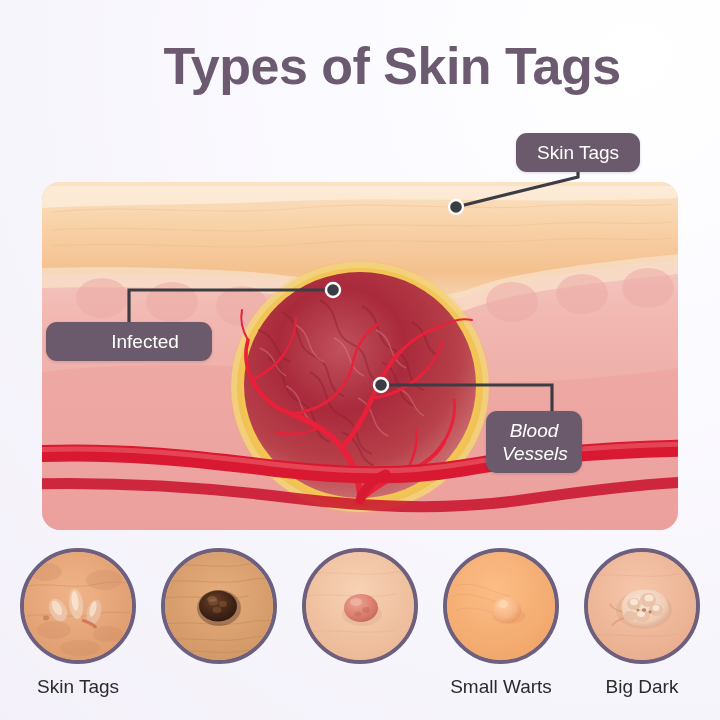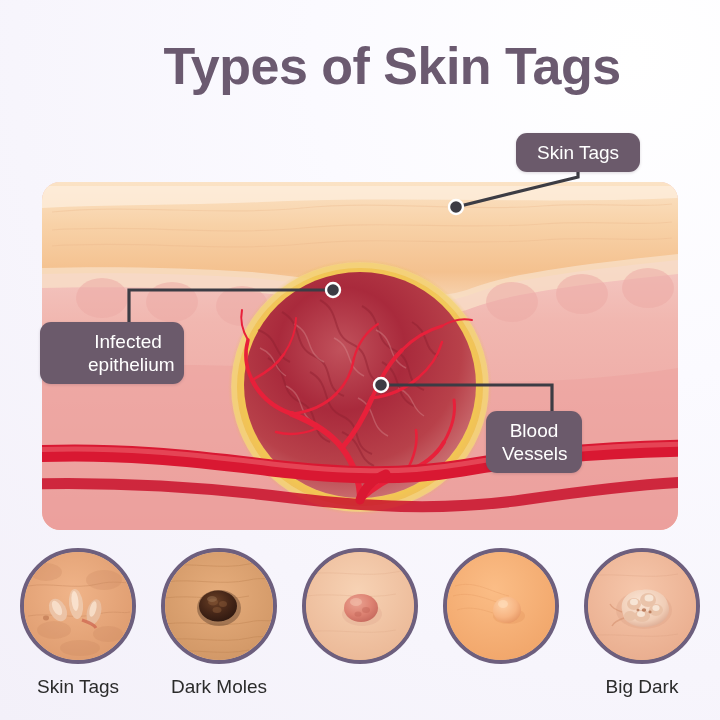--- a/index.html
+++ b/index.html
@@ -41,22 +41,22 @@
     border-radius:11px;
     text-align:center;
     font-size:19px;
     line-height:1.22;
     padding:8px 16px;
     box-sizing:border-box;
     z-index:6;
     box-shadow:0 1px 3px rgba(60,40,60,.18);
   }
   #badge-skin-tags{left:516px;top:133px;width:124px;}
-  #badge-epithelium{left:40px;top:322px;width:144px;padding-left:48px;}
-  #badge-vessels{left:486px;top:411px;width:96px;}
+  #badge-epithelium{left:46px;top:322px;width:166px;padding-left:48px;}
+  #badge-vessels{left:486px;top:411px;width:96px;font-style:italic;}
 
   
   .leaders{position:absolute;left:0;top:0;width:720px;height:720px;z-index:5;pointer-events:none;}
 
   
   .thumbs{
     position:absolute;left:0;top:548px;width:720px;height:160px;
     display:flex;justify-content:space-between;
     padding:0 18px;box-sizing:border-box;
   }
@@ -220,21 +220,20 @@
       <circle cx="381" cy="385" r="7"></circle>
     </g>
   </svg>
 
   <div class="badge" id="badge-skin-tags">
     <span>Skin Tags</span>
   </div>
 
   <div class="badge" id="badge-epithelium">
     <div>Infected</div>
-    <div>epithelium</div>
   </div>
 
   <div class="badge" id="badge-vessels">
     <div>Blood</div>
     <div>Vessels</div>
   </div>
 
   <div class="thumbs">
 
     <div class="thumb">
@@ -310,21 +309,20 @@
             <ellipse cx="53" cy="54" rx="19" ry="15.5" fill="url(#m2)"></ellipse>
             <g opacity=".5" fill="#8a5a38">
               <ellipse cx="48" cy="50" rx="5" ry="3.6"></ellipse>
                 <ellipse cx="58" cy="52" rx="4" ry="3"></ellipse>
               <ellipse cx="52" cy="58" rx="4.5" ry="3"></ellipse>
             </g>
             <ellipse cx="47" cy="47" rx="5" ry="3" fill="#a07a58" opacity=".45"></ellipse>
           </g>
         </svg>
       </div>
-      <div class="thumb-label">Dark Moles</div>
     </div>
 
     <div class="thumb">
       <div class="circle">
         <svg viewBox="0 0 108 108" xmlns="http://www.w3.org/2000/svg">
           <defs>
               <clipPath id="c3">
                 <circle cx="54" cy="54" r="54"></circle>
               </clipPath>
             <radialGradient id="s3" cx="48%" cy="36%" r="74%">
@@ -379,20 +377,21 @@
               <path d="M8,34 C28,28 44,40 62,44"></path>
               <path d="M6,44 C26,38 44,50 64,54"></path>
               <path d="M10,58 C28,52 46,62 62,66"></path>
             </g>
             <ellipse cx="62" cy="64" rx="16" ry="8" fill="#e09258" opacity=".3"></ellipse>
             <ellipse cx="60" cy="58" rx="14" ry="13" fill="url(#m4)"></ellipse>
             <ellipse cx="56" cy="52" rx="5" ry="4" fill="#ffe0c0" opacity=".55"></ellipse>
           </g>
         </svg>
       </div>
+      <div class="thumb-label">Small Warts</div>
     </div>
 
     <div class="thumb">
       <div class="circle">
         <svg viewBox="0 0 108 108" xmlns="http://www.w3.org/2000/svg">
           <defs>
               <clipPath id="c5">
                 <circle cx="54" cy="54" r="54"></circle>
               </clipPath>
             <radialGradient id="s5" cx="46%" cy="36%" r="74%">

